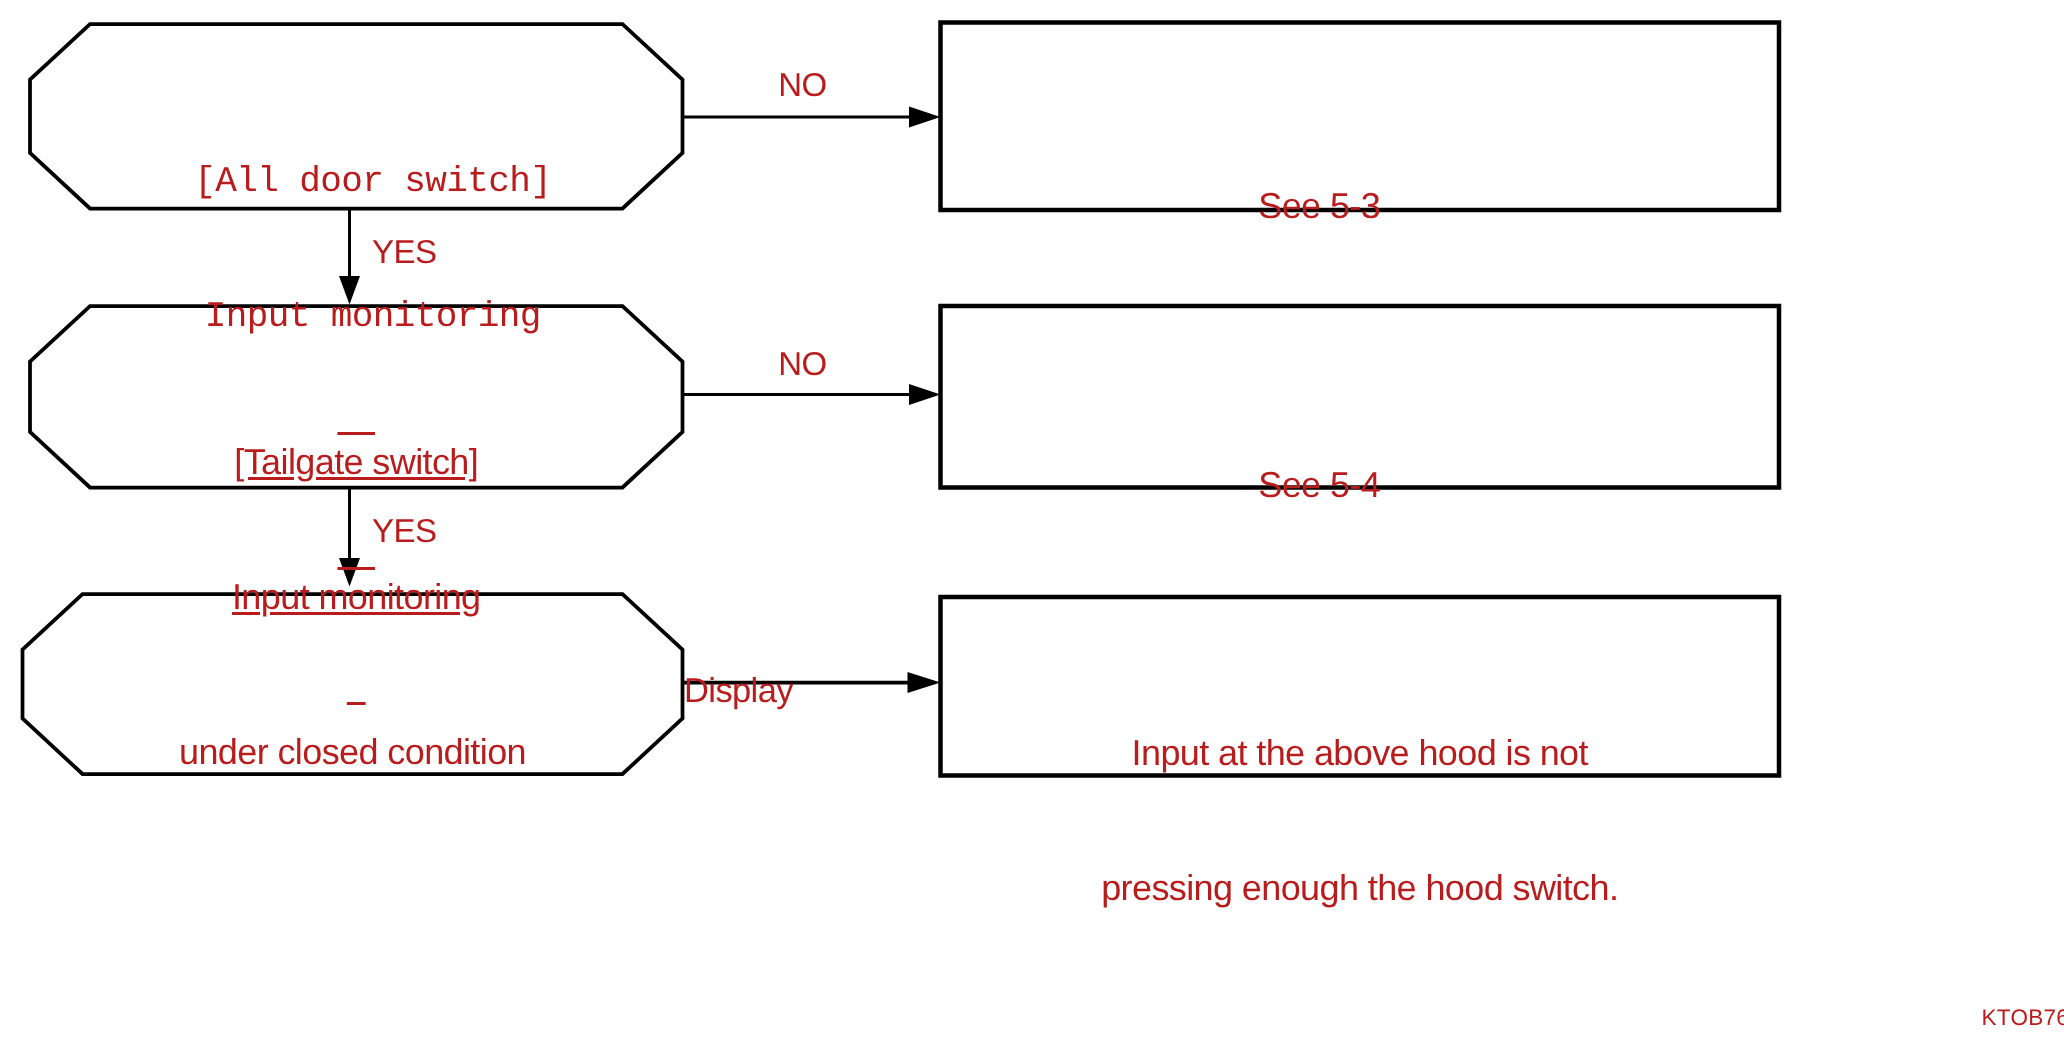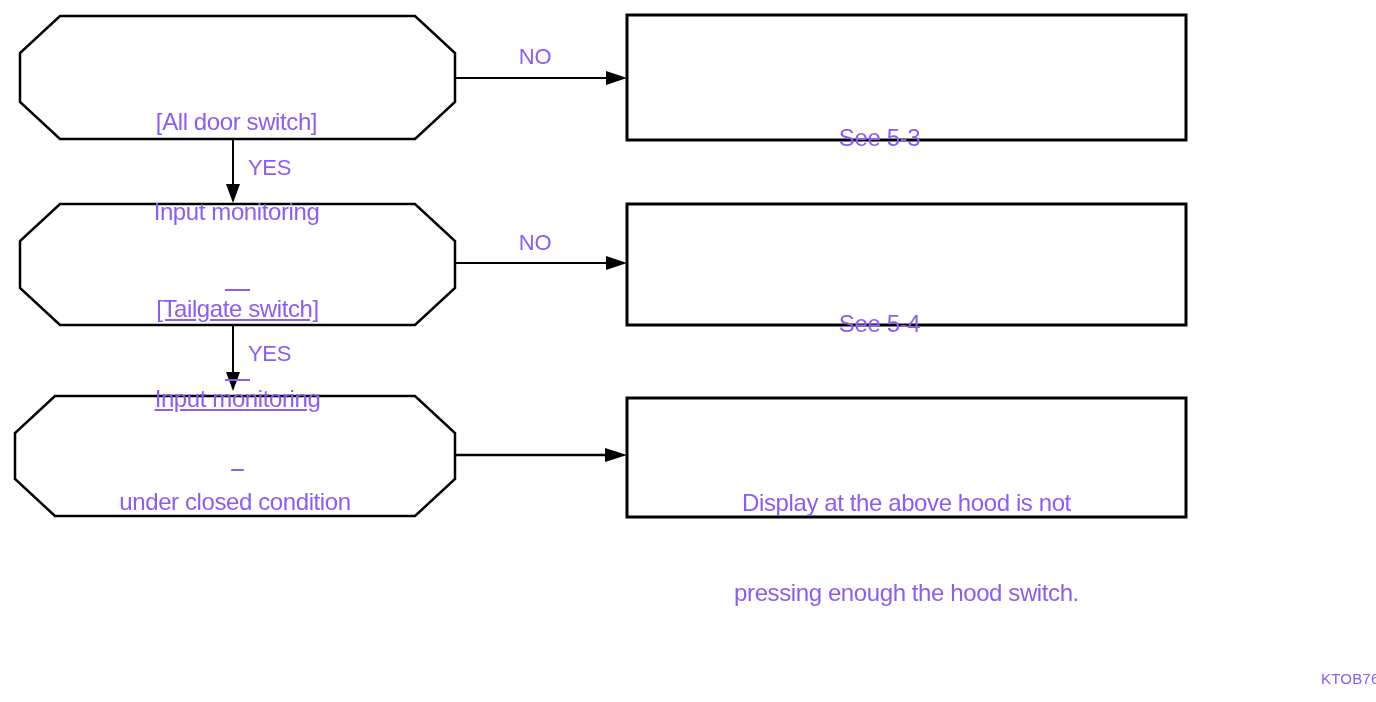--- a/index.html
+++ b/index.html
@@ -17,21 +17,21 @@
     overflow: hidden;
   }
   .shapes {
     position: absolute;
     left: 0;
     top: 0;
   }
   .txt {
     position: absolute;
     white-space: pre;
-    color: #8b5cf6;
+    color: #b91c1c;
   }
   .node-text {
     font-size: 24px;
     line-height: 30px;
     text-align: center;
     letter-spacing: -0.4px;
   }
   .result-text {
     font-size: 24px;
     line-height: 30px;
@@ -82,21 +82,21 @@
     <line x1="455" y1="455" x2="609" y2="455" stroke="#000000" stroke-width="2.5"></line>
     <polygon points="605,448 627,455 605,462" fill="#000000"></polygon>
 
     <line x1="233" y1="139" x2="233" y2="188" stroke="#000000" stroke-width="2"></line>
     <polygon points="226,184 233,203 240,184" fill="#000000"></polygon>
 
     <line x1="233" y1="325" x2="233" y2="376" stroke="#000000" stroke-width="2"></line>
     <polygon points="226,372 233,391 240,372" fill="#000000"></polygon>
   </svg>
 
-  <div class="txt node-text" style="left:19px; top:47px; width:435px;">
+  <div class="txt node-text" style="left:31px; top:47px; width:435px;font-family:Liberation Mono, monospace;">
     <div>[All door switch]</div>
     <div>Input monitoring</div>
   </div>
 
   <div class="txt node-text" style="left:20px; top:234px; width:435px;text-decoration:underline;">
     <div>[Tailgate switch]</div>
     <div>Input monitoring</div>
   </div>
 
   <div class="txt node-text" style="left:15px; top:427px; width:440px;">
@@ -105,30 +105,31 @@
 
   <div class="txt result-text" style="left:627px; top:63px; width:505px;">
     <div>See 5-3</div>
   </div>
 
   <div class="txt result-text" style="left:627px; top:249px; width:505px;">
     <div>See 5-4</div>
   </div>
 
   <div class="txt result-text" style="left:627px; top:428px; width:559px;">
-    <div>Display at the above hood is not</div>
+    <div>Input at the above hood is not</div>
     <div>pressing enough the hood switch.</div>
   </div>
 
   <div class="txt edge-label center" style="left:500px; top:44px; width:70px;">NO</div>
 
   <div class="txt edge-label center" style="left:500px; top:230px; width:70px;">NO</div>
 
   <div class="txt edge-label" style="left:248px; top:155px;">YES</div>
 
   <div class="txt edge-label" style="left:248px; top:341px;">YES</div>
 
   <div class="txt display-label" style="left:456px; top:390px; width:170px;">
+    <div>Display</div>
   </div>
 
   <div class="txt figure-code" style="left:1277px; top:670px;">KTOB765I</div>
 
 </div>
 
 </body></html>

